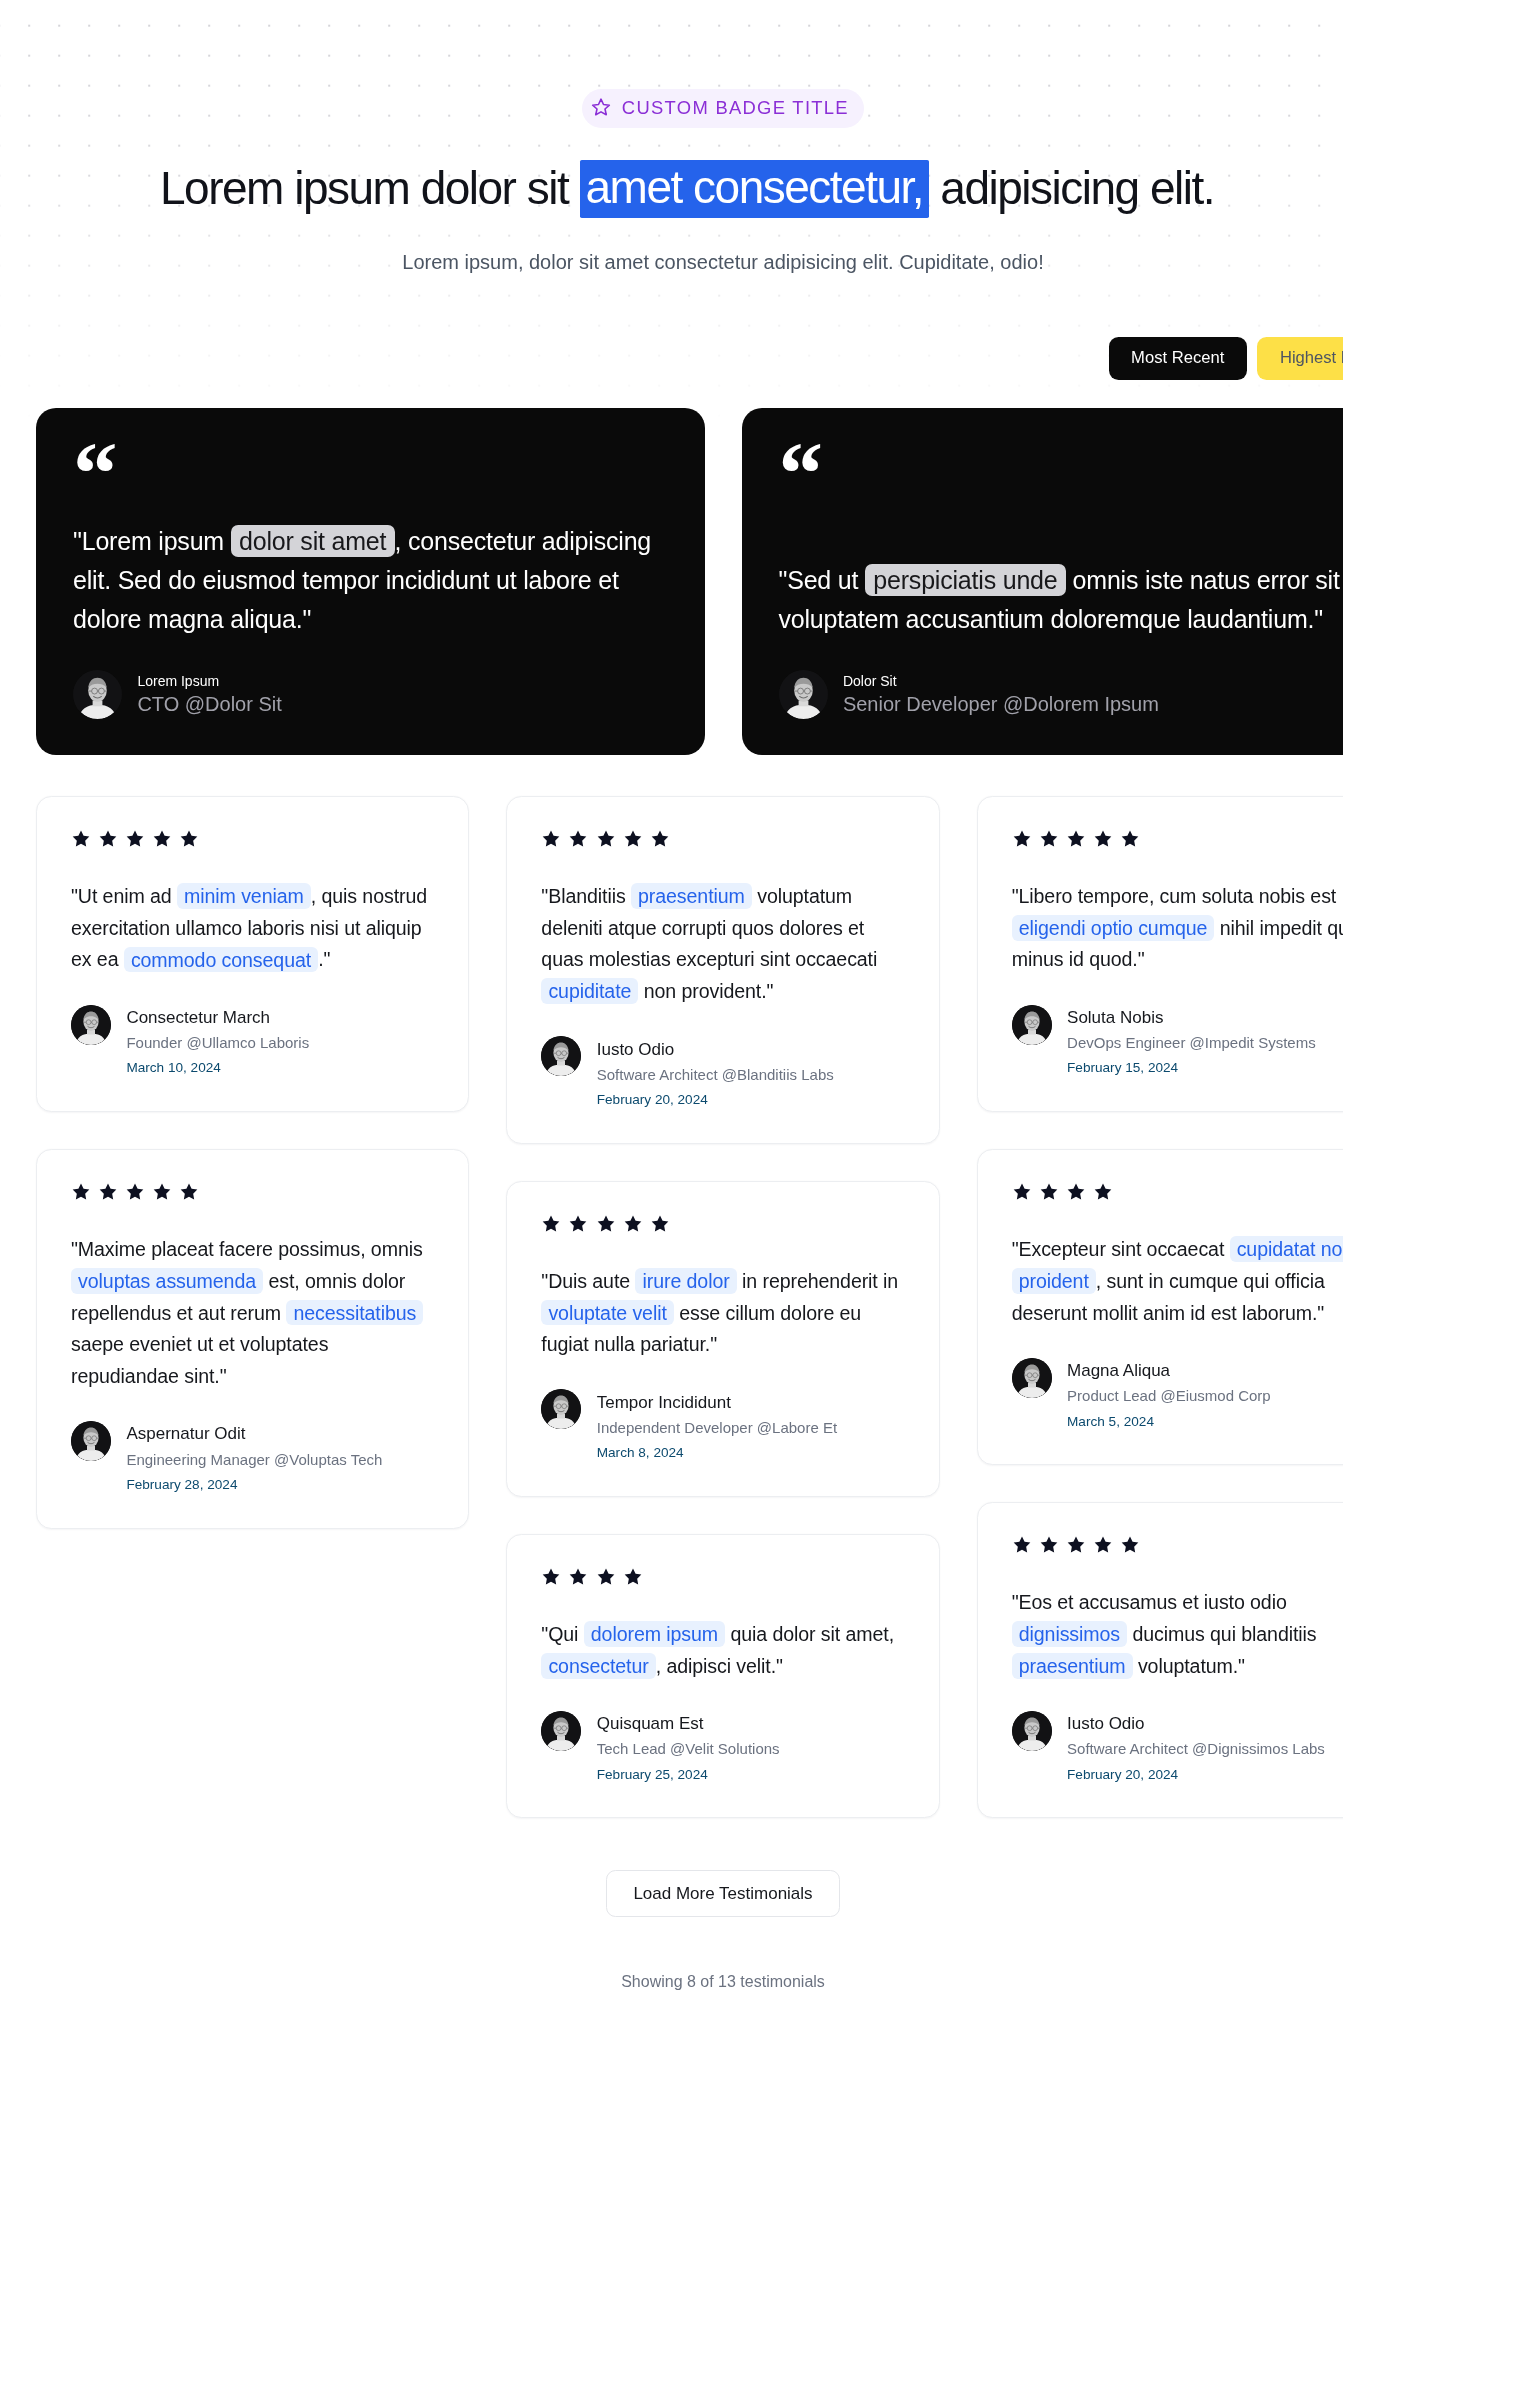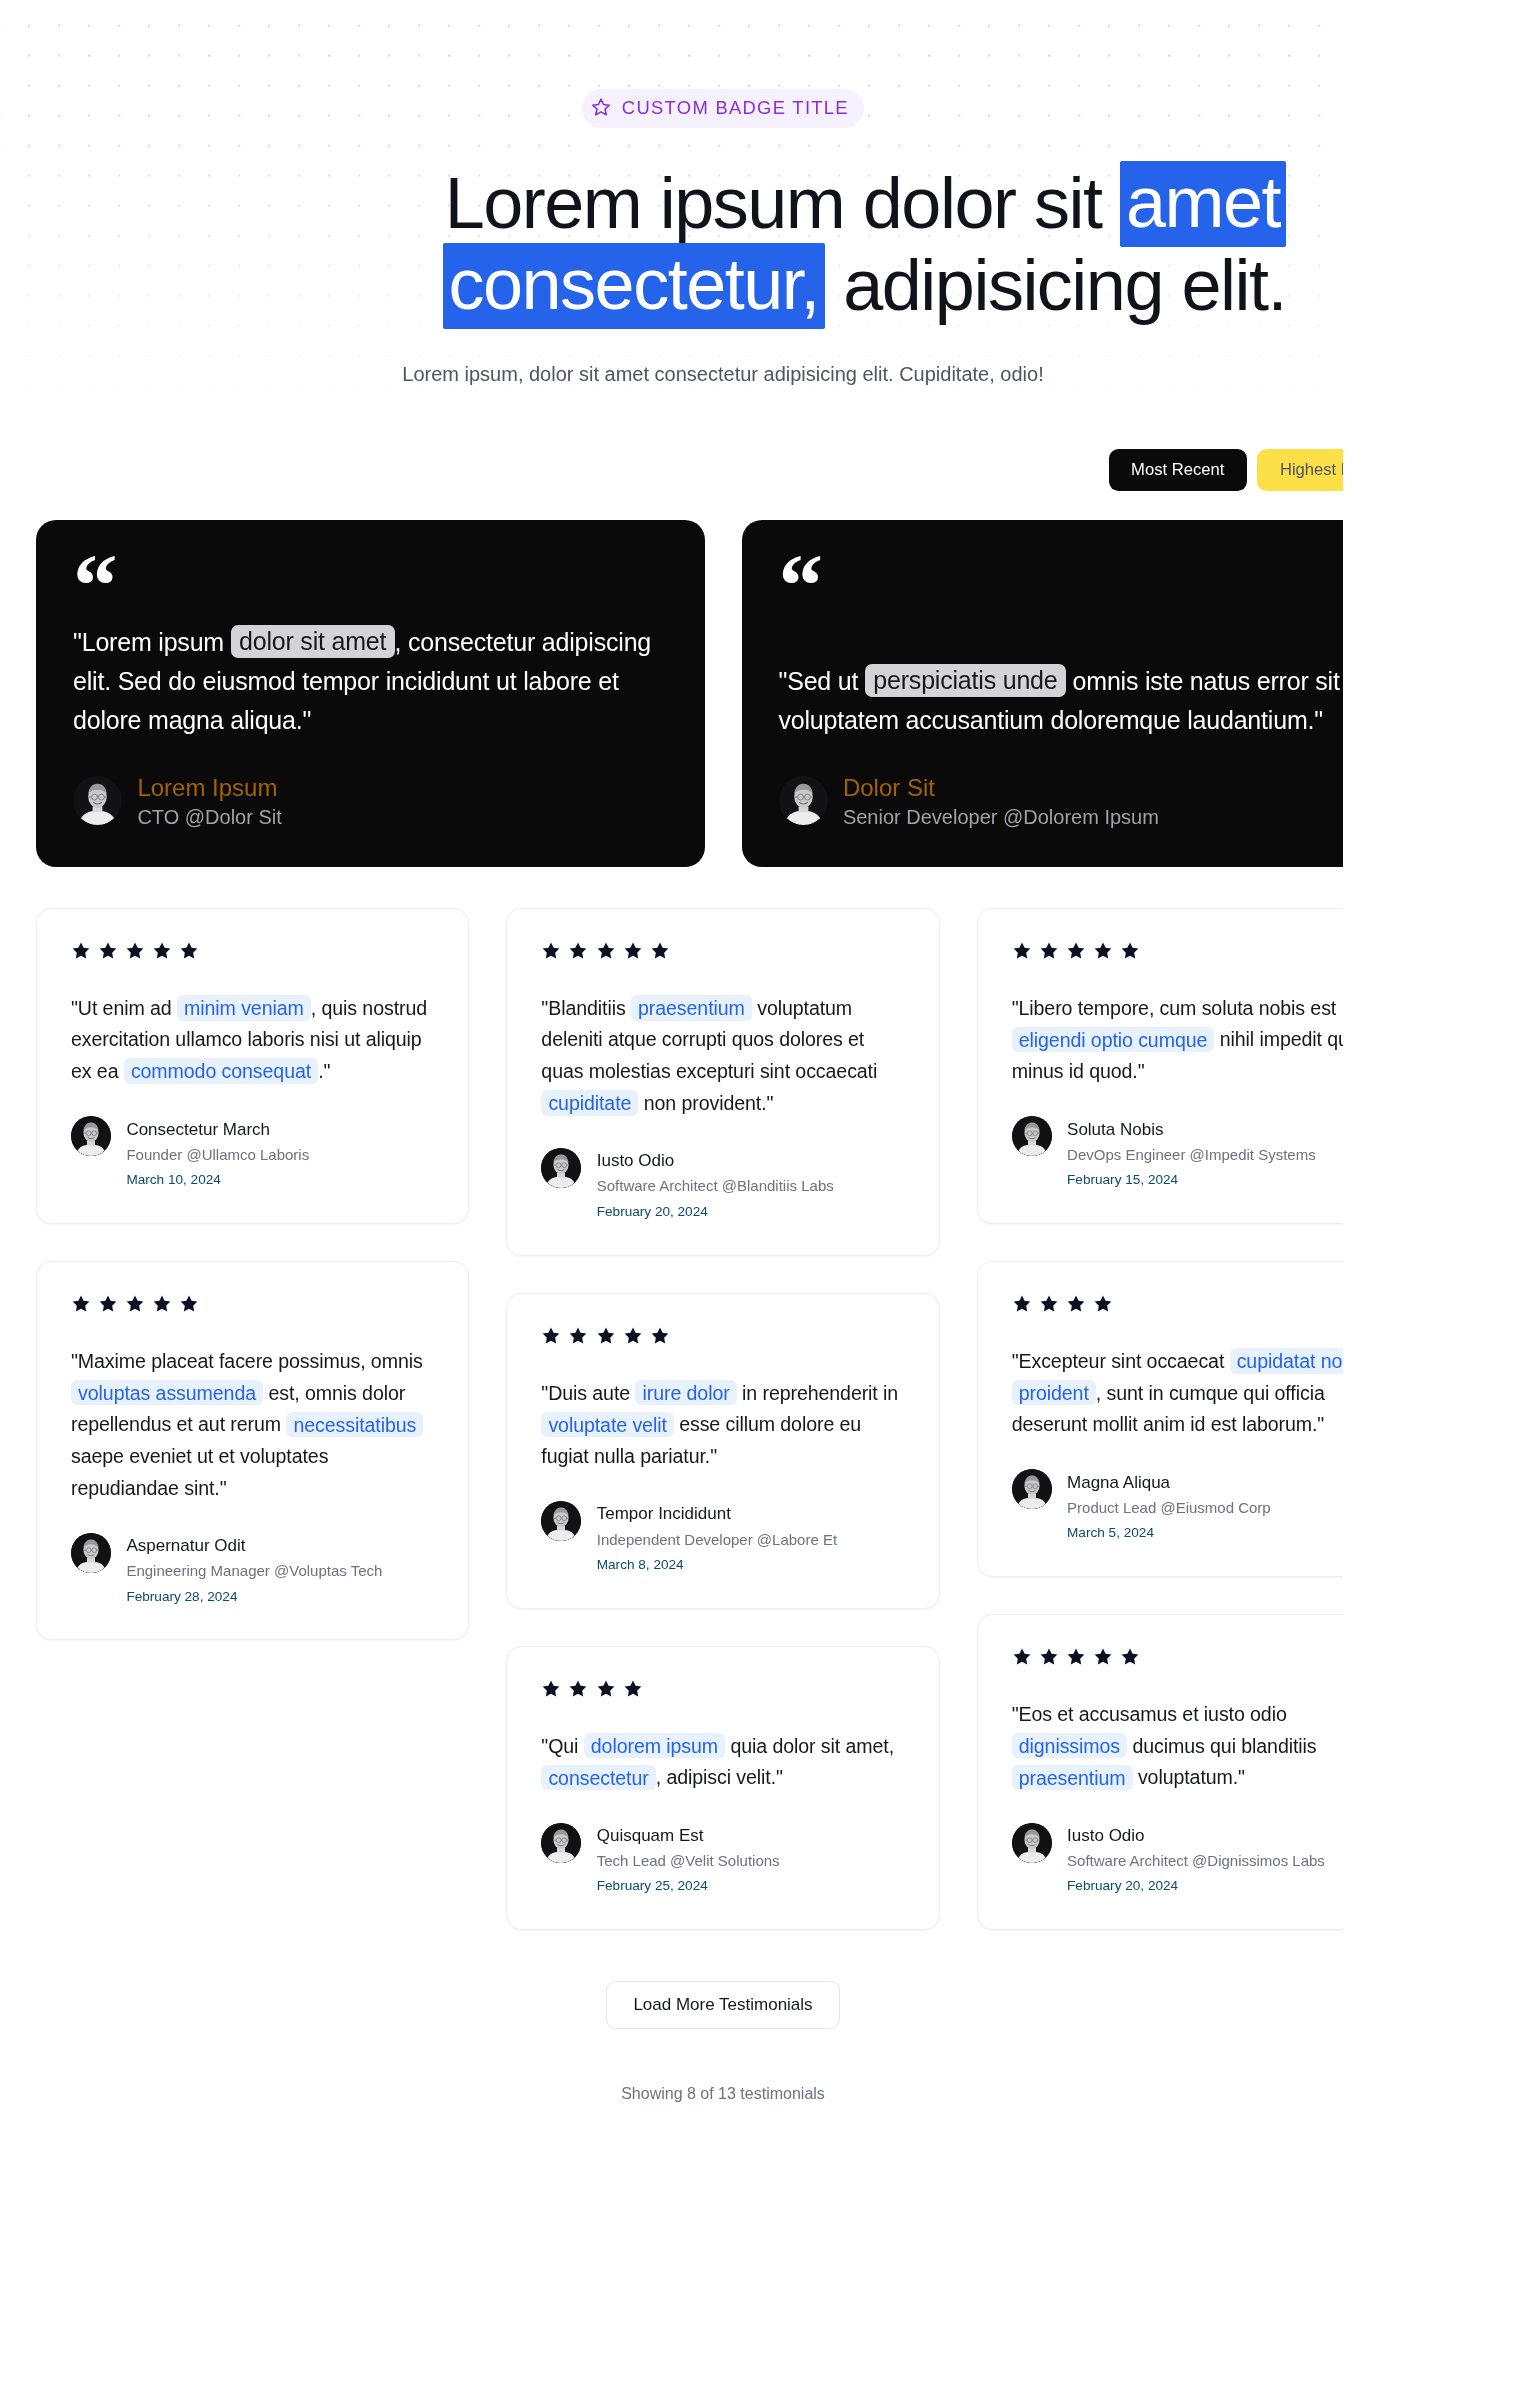--- a/index.html
+++ b/index.html
@@ -59,22 +59,22 @@
     font-size: 18.4px;
     letter-spacing: 1.3px;
     font-weight: 500;
     color: #8b2fd6;
     white-space: nowrap;
   }
 
   
   .headline {
     margin-top: 34px;
-    text-align: right;
-    font-size: 72px;
+    text-align: left;
+    font-size: 46px;
     line-height: 1.14;
     letter-spacing: -1.5px;
     font-weight: 400;
     color: #11131a;
     max-width: 1126px;
     margin-left: auto;
     margin-right: auto;
   }
   .hl-accent {
     background: #2563eb;
@@ -161,21 +161,21 @@
   }
   .avatar {
     width: 49px;
     height: 49px;
     border-radius: 50%;
     flex: 0 0 auto;
     overflow: hidden;
     background: #111;
   }
   .avatar svg { display: block; width: 100%; height: 100%; }
-  .author-name-d { font-size: 24px; color: #a16207; line-height: 1.34; }
+  .author-name-d { font-size: 14px; color: #ffffff; line-height: 1.34; }
   .author-role-d { font-size: 20px; color: #a1a1aa; line-height: 1.34; }
 
   
   .cards-grid {
     margin-top: 41px;
     column-count: 3;
     column-gap: 37px;
   }
   .card {
     break-inside: avoid;

